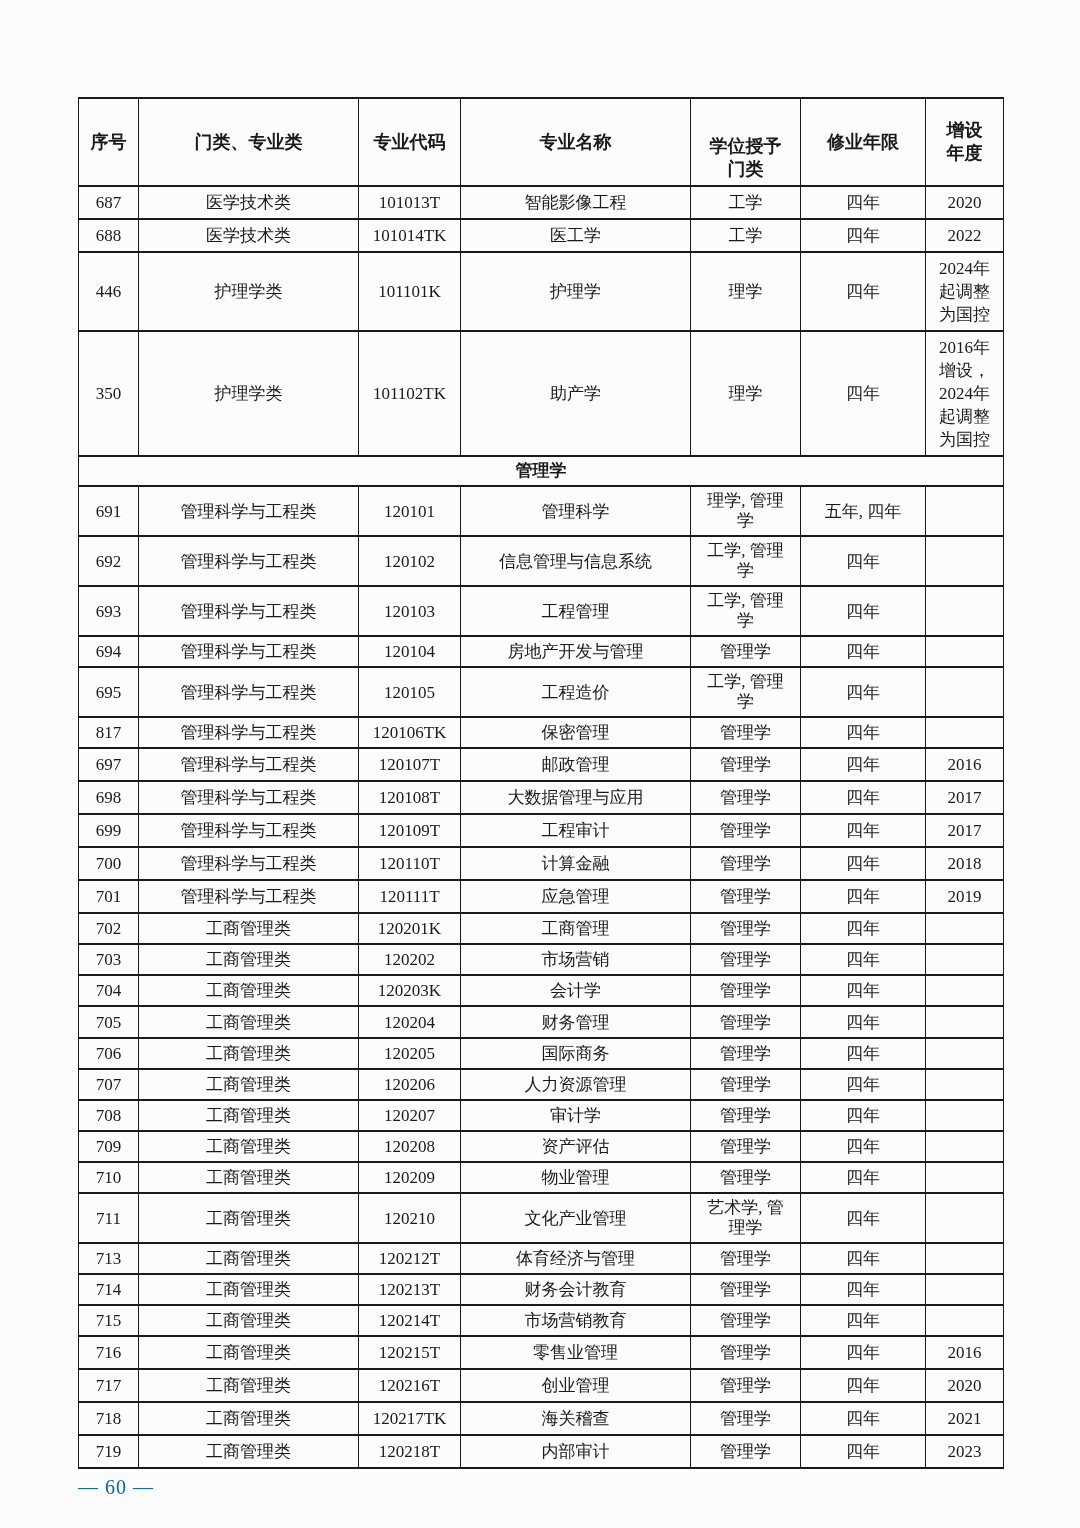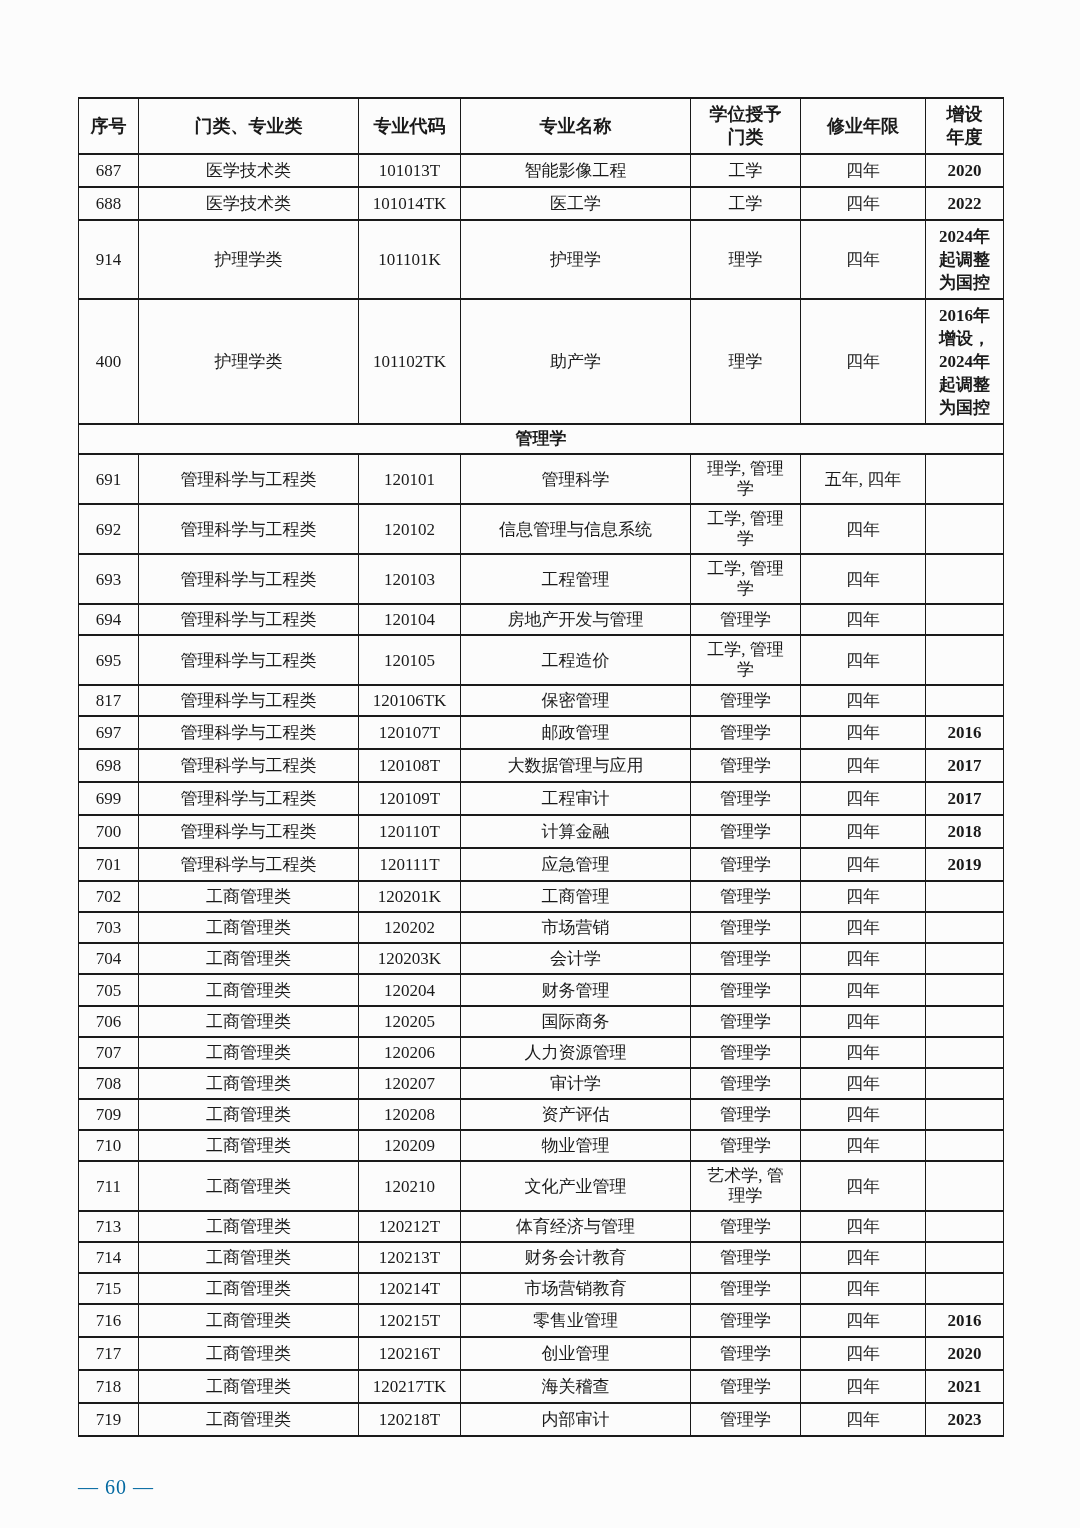--- a/index.html
+++ b/index.html
@@ -58,24 +58,24 @@
     padding-left: 6px;
   }
   .cellwrap {
     display: inline-block;
     vertical-align: middle;
   }
   .hw {
     display: inline-block;
     vertical-align: middle;
   }
-  th.h-degree .hw { max-width: 76px; }
+  th.h-degree .hw { max-width: 76px; margin-top: 32px; }
   th.h-year   .hw { max-width: 42px; }
   td.c-degree .cellwrap { max-width: 92px; }
-  td.c-year   .cellwrap { max-width: 56px; line-height: 23px; font-weight: bold; }
+  td.c-year   .cellwrap { max-width: 56px; line-height: 23px; }
   td.section-cell {
     font-size: 18px;
     font-weight: bold;
     text-align: center;
     padding: 11px 3px;
   }
   .page-number {
     position: absolute;
     left: 78px;
     top: 1476px;
@@ -124,30 +124,30 @@
         <tr>
           <td class="c-no"><span class="cellwrap">688</span></td>
           <td class="c-cat"><span class="cellwrap">医学技术类</span></td>
           <td class="c-code"><span class="cellwrap">101014TK</span></td>
           <td class="c-name"><span class="cellwrap">医工学</span></td>
           <td class="c-degree"><span class="cellwrap">工学</span></td>
           <td class="c-years"><span class="cellwrap">四年</span></td>
           <td class="c-year"><span class="cellwrap">2022</span></td>
         </tr>
         <tr>
-          <td class="c-no"><span class="cellwrap">914</span></td>
+          <td class="c-no"><span class="cellwrap">446</span></td>
           <td class="c-cat"><span class="cellwrap">护理学类</span></td>
           <td class="c-code"><span class="cellwrap">101101K</span></td>
           <td class="c-name"><span class="cellwrap">护理学</span></td>
           <td class="c-degree"><span class="cellwrap">理学</span></td>
           <td class="c-years"><span class="cellwrap">四年</span></td>
           <td class="c-year"><span class="cellwrap">2024年起调整为国控</span></td>
         </tr>
         <tr>
-          <td class="c-no"><span class="cellwrap">400</span></td>
+          <td class="c-no"><span class="cellwrap">350</span></td>
           <td class="c-cat"><span class="cellwrap">护理学类</span></td>
           <td class="c-code"><span class="cellwrap">101102TK</span></td>
           <td class="c-name"><span class="cellwrap">助产学</span></td>
           <td class="c-degree"><span class="cellwrap">理学</span></td>
           <td class="c-years"><span class="cellwrap">四年</span></td>
           <td class="c-year"><span class="cellwrap">2016年增设，2024年起调整为国控</span></td>
         </tr>
         <tr>
           <td colspan="7" class="section-cell">管理学</td>
         </tr>

